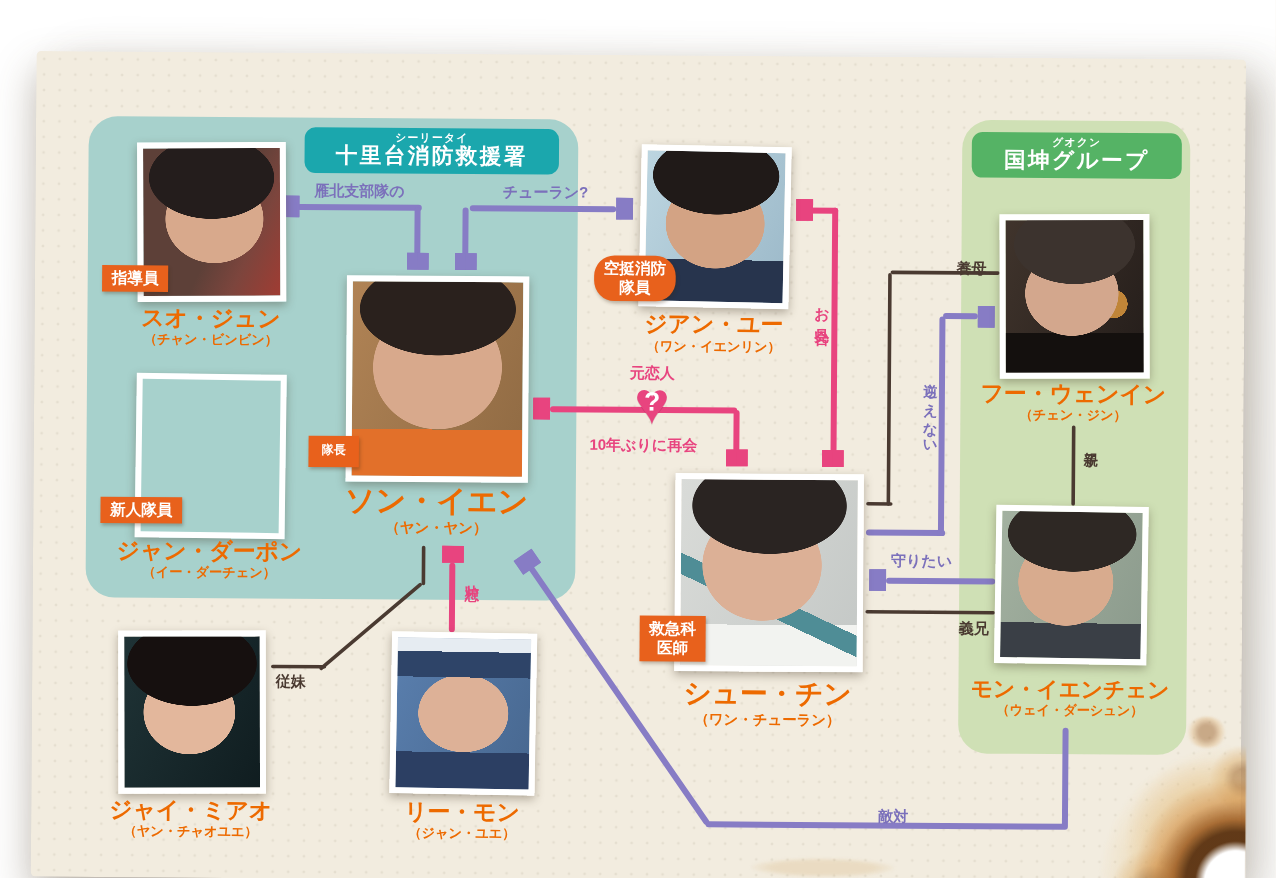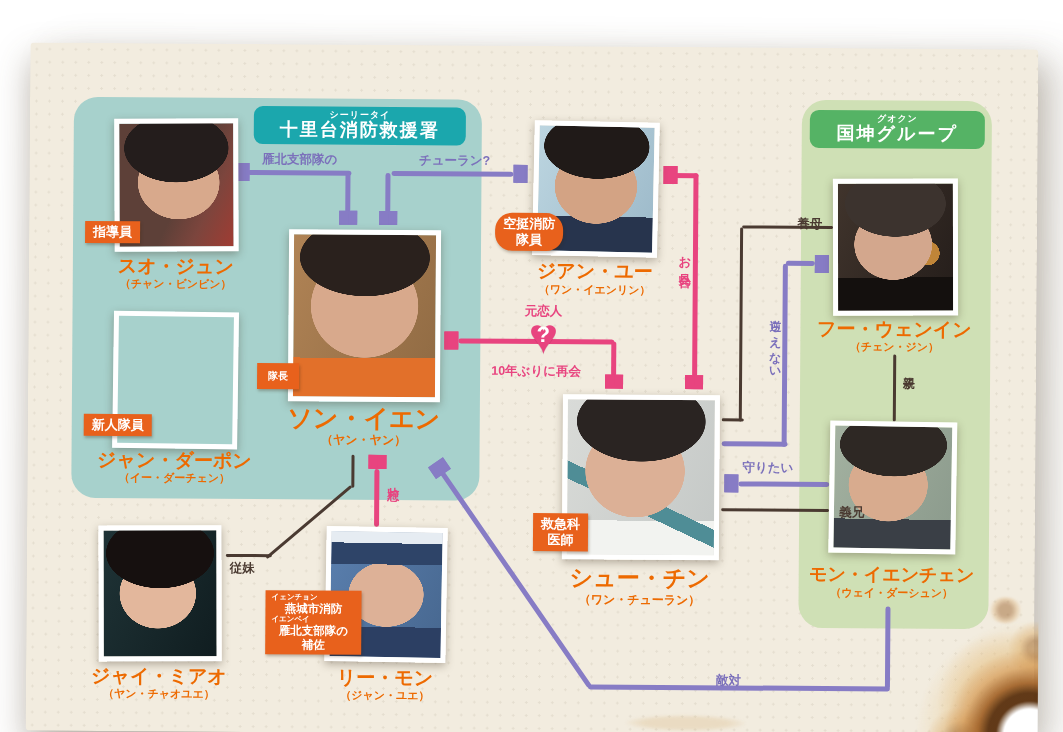--- a/index.html
+++ b/index.html
@@ -129,21 +129,21 @@
   </div>
   <div class="lbl purple vert" style="left:738px;top:262px;height:100px;font-size:12px;">逆らえない</div>
 
   <div>
     <div class="ln purple" style="left:711px;top:434px;width:91px;"></div>
     <div class="tri tri-left tc-purple" style="left:697px;top:427px;"></div>
   </div>
   <div class="lbl purple" style="left:715px;top:412px;width:100px;">守りたい</div>
 
   <div class="ln dark" style="left:694px;top:461px;width:108px;"></div>
-  <div class="lbl dark" style="left:772px;top:456px;padding-left:40px;">義兄</div>
+  <div class="lbl dark" style="left:772px;top:468px;">義兄</div>
 
   <div class="ln dark v" style="left:865px;top:306px;height:67px;"></div>
   <div class="lbl dark vert" style="left:872px;top:318px;height:54px;font-size:12px;">親子</div>
 
   <div>
     <div class="ln dark v" style="left:324px;top:410px;height:33px;"></div>
     <div class="ln dark" style="left:324px;top:440px;width:111px;transform:rotate(139.4deg);transform-origin:0 50%;"></div>
     <div class="ln dark" style="left:199px;top:510px;width:46px;"></div>
   </div>
   <div class="lbl dark" style="left:203px;top:516px;">従妹</div>
@@ -155,21 +155,21 @@
   <div class="lbl pink vert" style="left:357px;top:432px;height:76px;font-size:12px;">片想い</div>
 
   <div>
     <div class="ln purple v" style="left:859px;top:558px;height:83px;"></div>
     <div class="ln purple" style="left:562px;top:638px;width:302px;"></div>
     <div class="ln purple" style="left:564px;top:638px;width:272px;transform:rotate(-125deg);transform-origin:0 50%;"></div>
     <div class="tipwrap" style="left:408px;top:417px;">
       <div class="tri tri-right tc-purple" style="transform:rotate(-125deg);"></div>
     </div>
   </div>
-  <div class="lbl purple" style="left:690px;top:625px;">敵対</div>
+  <div class="lbl purple" style="left:706px;top:625px;">敵対</div>
 
   <div class="photo" style="left:85px;top:75px;width:114px;height:123px;transform:rotate(-.6deg);
     background:radial-gradient(ellipse 46% 28% at 50% 20%,#241d1c 0 99%,transparent 100%),
     radial-gradient(ellipse 36% 30% at 52% 48%,#d8a98c 0 99%,transparent 100%),
     linear-gradient(115deg,#5d4038 0 55%,#7c453d 75%,#a03c33 100%);"></div>
   <div class="photo" style="left:85px;top:268px;width:115px;height:127px;transform:rotate(.4deg);
     background:radial-gradient(ellipse 50% 22% at 50% 12%,#c7402e 0 99%,transparent 100%),
     linear-gradient(180deg,transparent 0 24%,#e5bf3a 24% 32%,transparent 32%),
     radial-gradient(ellipse 36% 28% at 50% 52%,#d2a27f 0 99%,transparent 100%),
     linear-gradient(180deg,#b689722 0 70%,#df6d28 70%),linear-gradient(115deg,#9c7a60,#7a5d49);"></div>
@@ -208,27 +208,20 @@
   <div class="tag" style="left:56px;top:371px;">新人隊員</div>
   <div class="tag" style="left:229px;top:319px;font-size:10px;line-height:18px;padding:4px 11px;">隊長</div>
   <div class="tag" style="left:466px;top:167px;border-radius:17px;">
     <span>空挺消防</span><br>
     <span>隊員</span>
   </div>
   <div class="tag" style="left:506px;top:467px;">
     <span>救急科</span><br>
     <span>医師</span>
   </div>
-  <div class="tag" style="left:239px;top:546px;width:84px;font-size:11.5px;line-height:14px;padding:3px 6px;">
-    <span class="truby">イェンチョン</span>
-    <span>燕城市消防</span>
-    <span class="truby">イエンベイ</span>
-    <span>雁北支部隊の</span><br>
-    <span>補佐</span>
-  </div>
 
   <div class="pname" style="left:47px;top:212px;width:200px;">スオ・ジュン</div>
   <div class="actor" style="left:47px;top:234px;width:200px;">（チャン・ビンビン）</div>
   <div class="pname" style="left:47px;top:406px;width:200px;">ジャン・ダーポン</div>
   <div class="actor" style="left:47px;top:428px;width:200px;">（イー・ダーチェン）</div>
   <div class="pname" style="left:236px;top:360px;width:200px;font-size:25px;line-height:27px;">ソン・イエン</div>
   <div class="actor" style="left:236px;top:389px;width:200px;font-size:12px;">（ヤン・ヤン）</div>
   <div class="pname" style="left:466px;top:214px;width:200px;">ジアン・ユー</div>
   <div class="actor" style="left:466px;top:237px;width:200px;">（ワン・イエンリン）</div>
   <div class="pname" style="left:513px;top:519px;width:200px;font-size:23px;line-height:25px;">シュー・チン</div>

